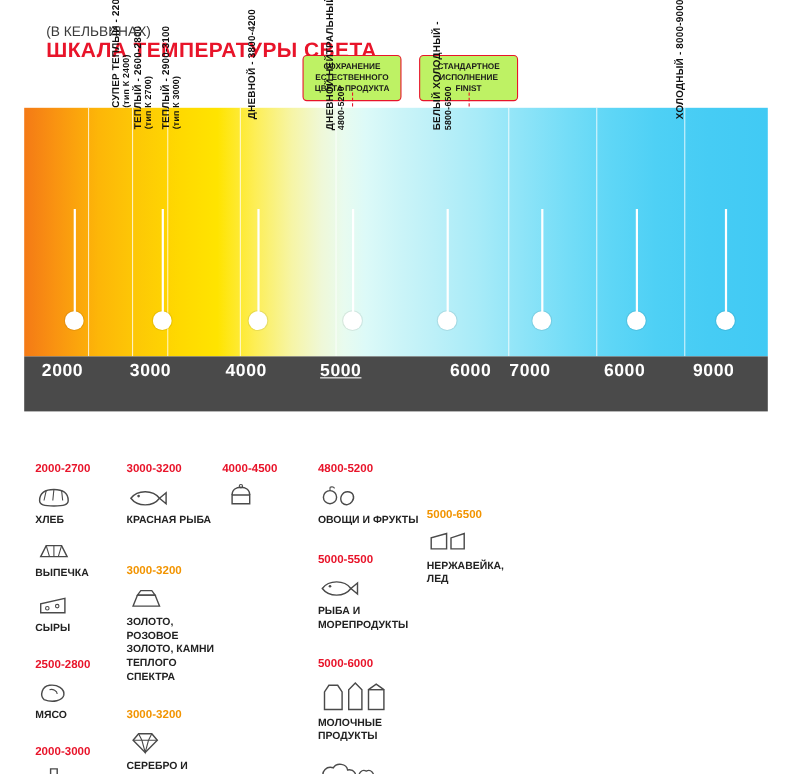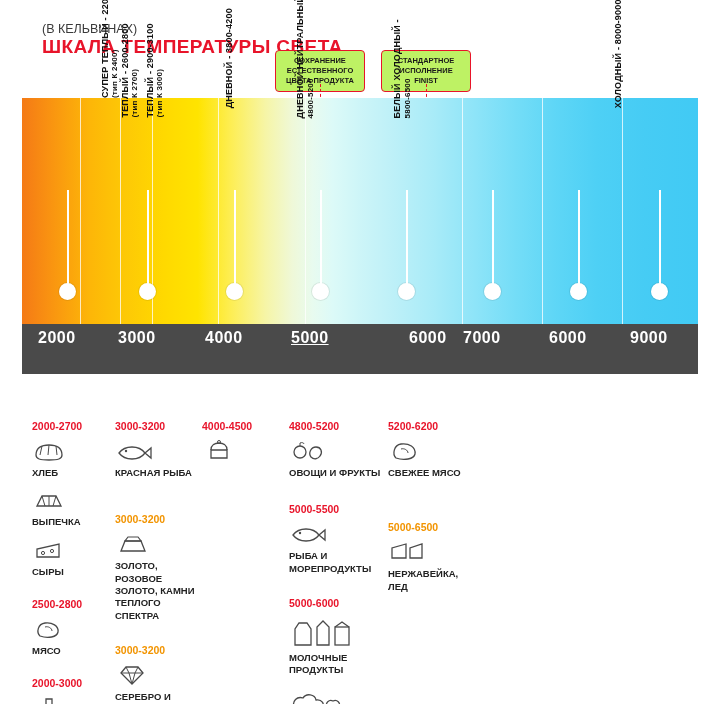--- a/index.html
+++ b/index.html
@@ -408,30 +408,20 @@
         <svg width="56" height="26" viewBox="0 0 56 26">
             <path d="M5 18 C3 12 8 7 14 9 C17 4 26 5 27 11 C33 10 36 15 33 19 C28 22 10 22 5 18 Z" fill="none" stroke="#4a4a4a" stroke-width="1.3"></path>
             <path d="M38 18 C36 14 40 10 44 12 C48 10 52 14 50 18 Z" fill="none" stroke="#4a4a4a" stroke-width="1.2"></path>
           </svg>
       </div>
       <div class="item-label">ЗАМОРОЖЕННЫЕ ПОЛУФАБРИКАТЫ</div>
     </div>
   </div>
 
   <div class="col" style="left:388px; top:12px; width:88px;">
-    <div class="group">
-      <div class="range red">5200-6200</div>
-      <div class="icon-box">
-        <svg width="36" height="26" viewBox="0 0 36 26">
-            <path d="M8 20 C4 16 6 7 13 6 C21 5 28 9 27 16 C26 21 16 23 8 20 Z" fill="none" stroke="#4a4a4a" stroke-width="1.3"></path>
-            <path d="M13 11 C16 10 20 12 20 15" fill="none" stroke="#4a4a4a" stroke-width="1"></path>
-          </svg>
-      </div>
-      <div class="item-label">СВЕЖЕЕ МЯСО</div>
-    </div>
 
     <div class="group" style="margin-top:42px;">
       <div class="range orange">5000-6500</div>
       <div class="icon-box">
         <svg width="44" height="26" viewBox="0 0 44 26">
             <path d="M4 19 L4 9 L18 5 L18 19 Z" fill="none" stroke="#4a4a4a" stroke-width="1.3"></path>
             <path d="M22 19 L22 9 L34 5 L34 19 Z" fill="none" stroke="#4a4a4a" stroke-width="1.3"></path>
           </svg>
       </div>
       <div class="item-label">НЕРЖАВЕЙКА, ЛЕД</div>

